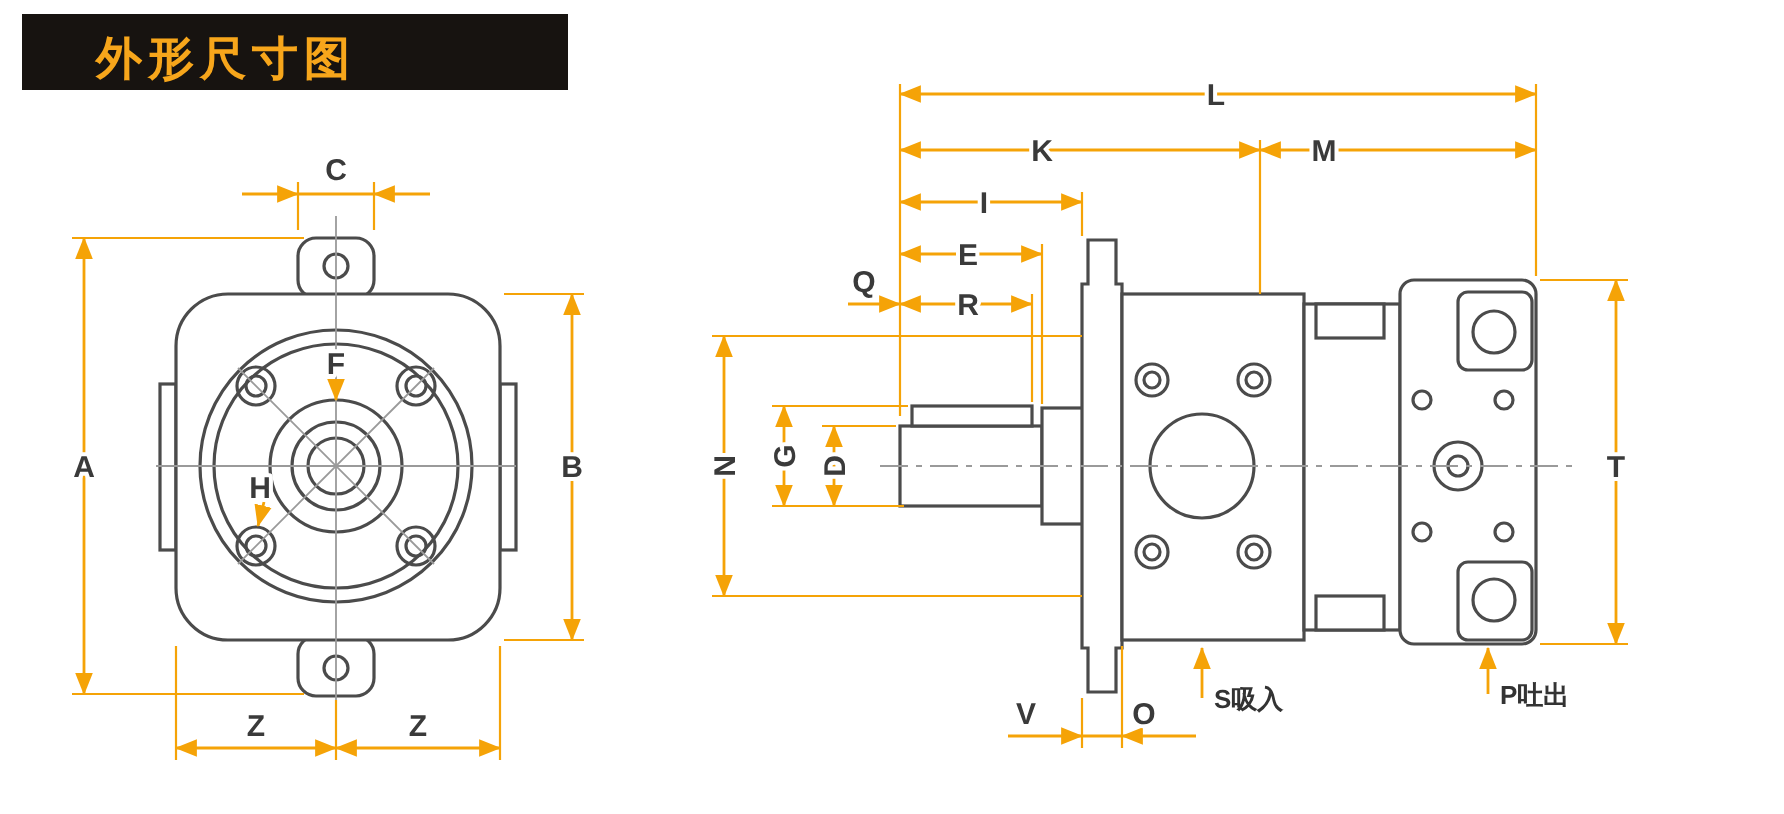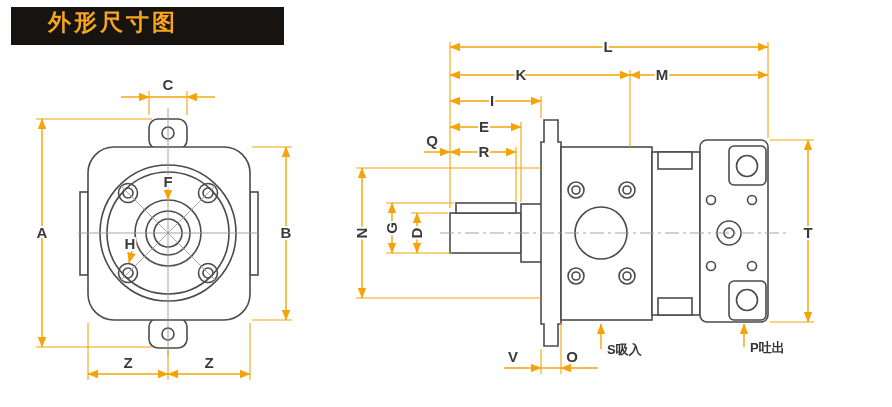--- a/index.html
+++ b/index.html
@@ -11,21 +11,21 @@
     overflow: hidden;
     border-bottom: 2px solid #dcdcdc;
     font-family: "Liberation Sans", sans-serif;
   }
   #banner {
     position: absolute;
     left: 11px; top: 7px;
     width: 273px; height: 38px;
     background: #171310;
     display: flex;
-    align-items: flex-start;
+    align-items: flex-end;
     box-sizing: border-box;
     padding-left: 37px;
   }
   #banner .title {
     color: #F7A61B;
     font-size: 23px;
     font-weight: bold;
     letter-spacing: 3px;
     white-space: nowrap;
   }

